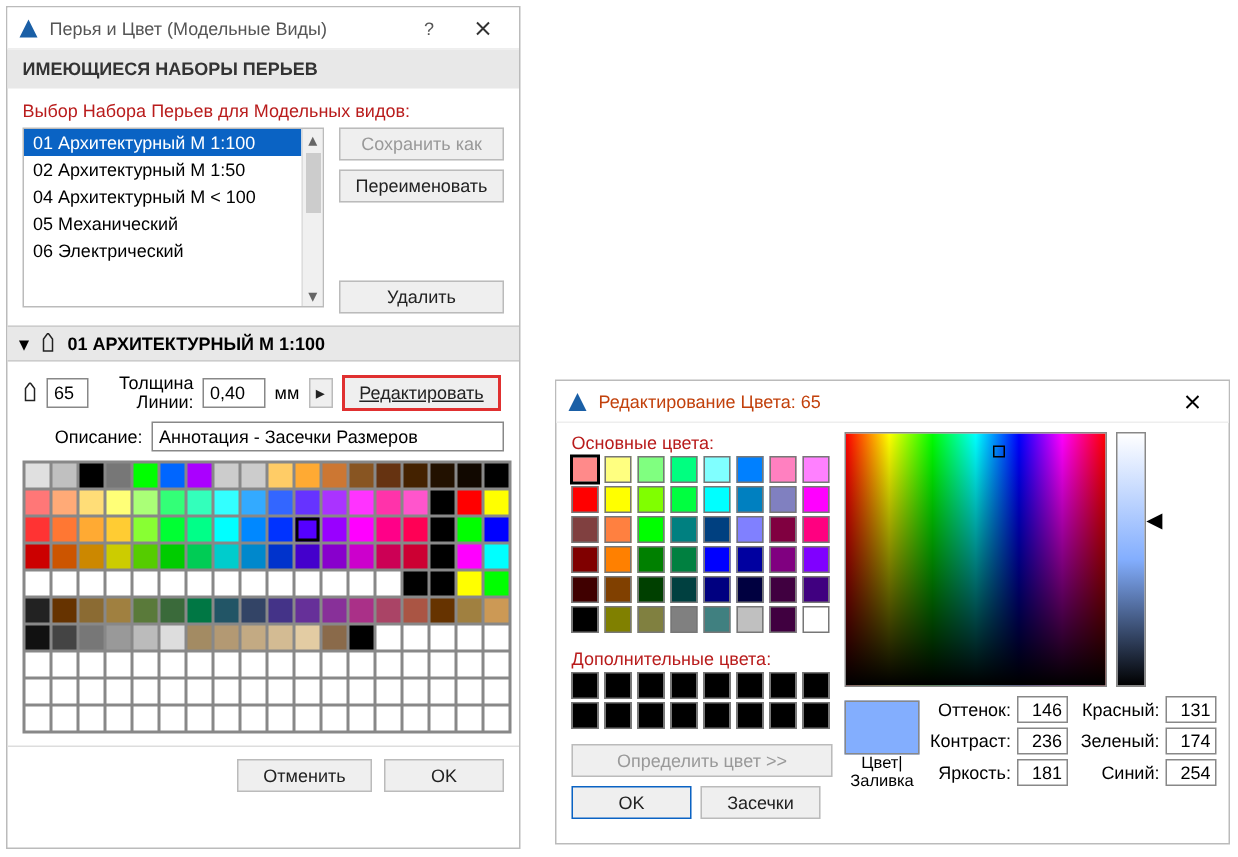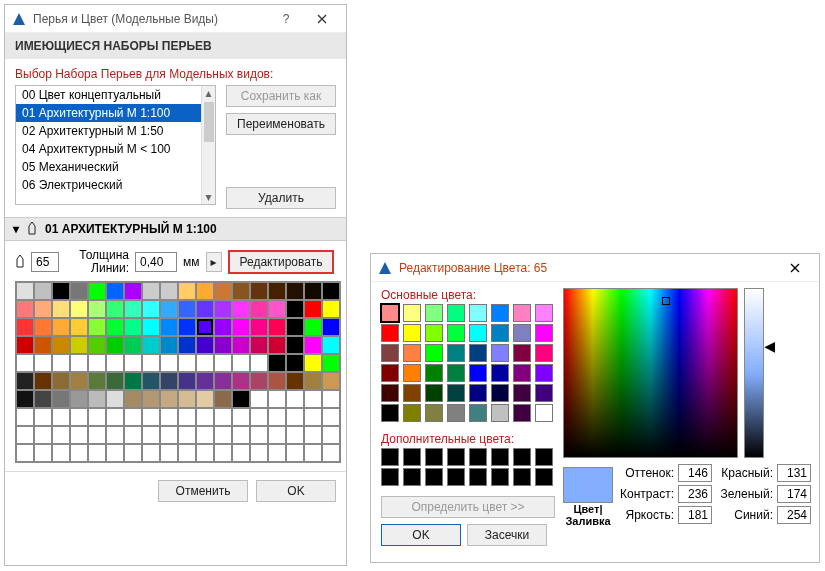--- a/index.html
+++ b/index.html
@@ -36,21 +36,21 @@
   .spectrum { width: 175px; height: 170px; background:
     linear-gradient(to bottom, rgba(0,0,0,0), rgba(0,0,0,1)),
     linear-gradient(to right, #f00,#ff0,#0f0,#0ff,#00f,#f0f,#f00);
     position: relative; border: 1px solid #888; }
   .lum-bar { width: 20px; height: 170px; background: linear-gradient(to bottom, #fff, #83aefe, #000); border: 1px solid #888; }
   .lum-arrow { position: absolute; right: -11px; top: 50px; color: #000; font-size: 14px; }
   .preview { width: 50px; height: 36px; border: 1px solid #888; background: #83aefe; }
   .field-row { display: flex; align-items: center; gap: 4px; margin-bottom: 3px; }
   .field-row .lbl { width: 55px; text-align: right; }
   .field-row .num { width: 34px; border: 1px solid #888; text-align: right; padding: 1px 3px; }
-  .redact-hl { border: 2px solid #e03030 !important; }
+  .redact-hl { border: 2px solid #e03030 !important; text-decoration: underline; }
 </style>
 </head>
 <body>
 
 <div class="window" style="left:4px; top:4px; width:343px; height:562px;">
   <div class="titlebar">
     <svg class="app-icon" viewBox="0 0 16 16">
         <path d="M2 14 L8 2 L14 14 Z" fill="#1a5fa6"></path>
       </svg>
     <span class="title">Перья и Цвет (Модельные Виды)</span>
@@ -62,21 +62,20 @@
     </div>
   </div>
 
   <div class="section-header">ИМЕЮЩИЕСЯ НАБОРЫ ПЕРЬЕВ</div>
 
   <div class="inner">
     <div class="label" style="margin-bottom:4px;">Выбор Набора Перьев для Модельных видов:</div>
     <div class="row" style="align-items:flex-start; gap:10px;">
       <div class="listbox" style="display:flex;">
         <div id="penset-items" style="flex:1;">
-            <div class="item">00 Цвет концептуальный</div>
             <div class="item sel">01 Архитектурный М 1:100</div>
             <div class="item">02 Архитектурный М 1:50</div>
             <div class="item">04 Архитектурный М &lt; 100</div>
             <div class="item">05 Механический</div>
             <div class="item">06 Электрический</div>
           </div>
         <div class="scrollbar">
           <div class="arrow">▴</div>
           <div class="thumb"></div>
           <div style="flex:1;"></div>
@@ -104,20 +103,24 @@
     <div class="row" style="margin-bottom:6px;">
       <svg class="pen-ico" viewBox="0 0 10 14">
           <path d="M5 0 L8 4 L8 12 L2 12 L2 4 Z" fill="none" stroke="#222"></path>
         </svg>
       <input class="input" style="width: 28px;" value="65">
       <div style="text-align:right; width:64px; line-height:1.1;"><span>Толщина Линии:</span></div>
       <input class="input" style="width: 42px;" value="0,40">
       <span>мм</span>
       <div class="btn" style="padding:2px 4px; min-width:14px;">▸</div>
       <div class="btn redact-hl" style="flex:0 0 auto;">Редактировать</div>
+    </div>
+    <div class="row" style="margin-bottom:6px;">
+      <span style="width:80px; text-align:right;">Описание:</span>
+      <input class="input" style="flex: 1 1 0%;" value="Аннотация - Засечки Размеров">
     </div>
 
     <div id="pen-palette" class="palette">
         <div class="sw" style="background: rgb(224, 224, 224);"></div>
         <div class="sw" style="background: rgb(192, 192, 192);"></div>
         <div class="sw" style="background: rgb(0, 0, 0);"></div>
         <div class="sw" style="background: rgb(119, 119, 119);"></div>
         <div class="sw" style="background: rgb(0, 255, 0);"></div>
         <div class="sw" style="background: rgb(0, 102, 255);"></div>
         <div class="sw" style="background: rgb(170, 0, 255);"></div>
@@ -405,21 +408,21 @@
         </div>
         <div style="position:relative;">
           <div class="lum-bar"></div>
           <div class="lum-arrow">◀</div>
         </div>
       </div>
 
       <div class="row" style="margin-top:6px; gap:6px; align-items:flex-end;">
         <div style="text-align:center;">
           <div class="preview"></div>
-          <div style="font-size:11px;font-weight:bold;">Цвет|Заливка</div>
+          <div style="font-size:11px;">Цвет|Заливка</div>
         </div>
         <div>
           <div class="field-row">
               <span class="lbl">Оттенок:</span>
               <input class="num" value="146" style="">
             </div>
           <div class="field-row">
               <span class="lbl">Контраст:</span>
               <input class="num" value="236" style="">
             </div>

